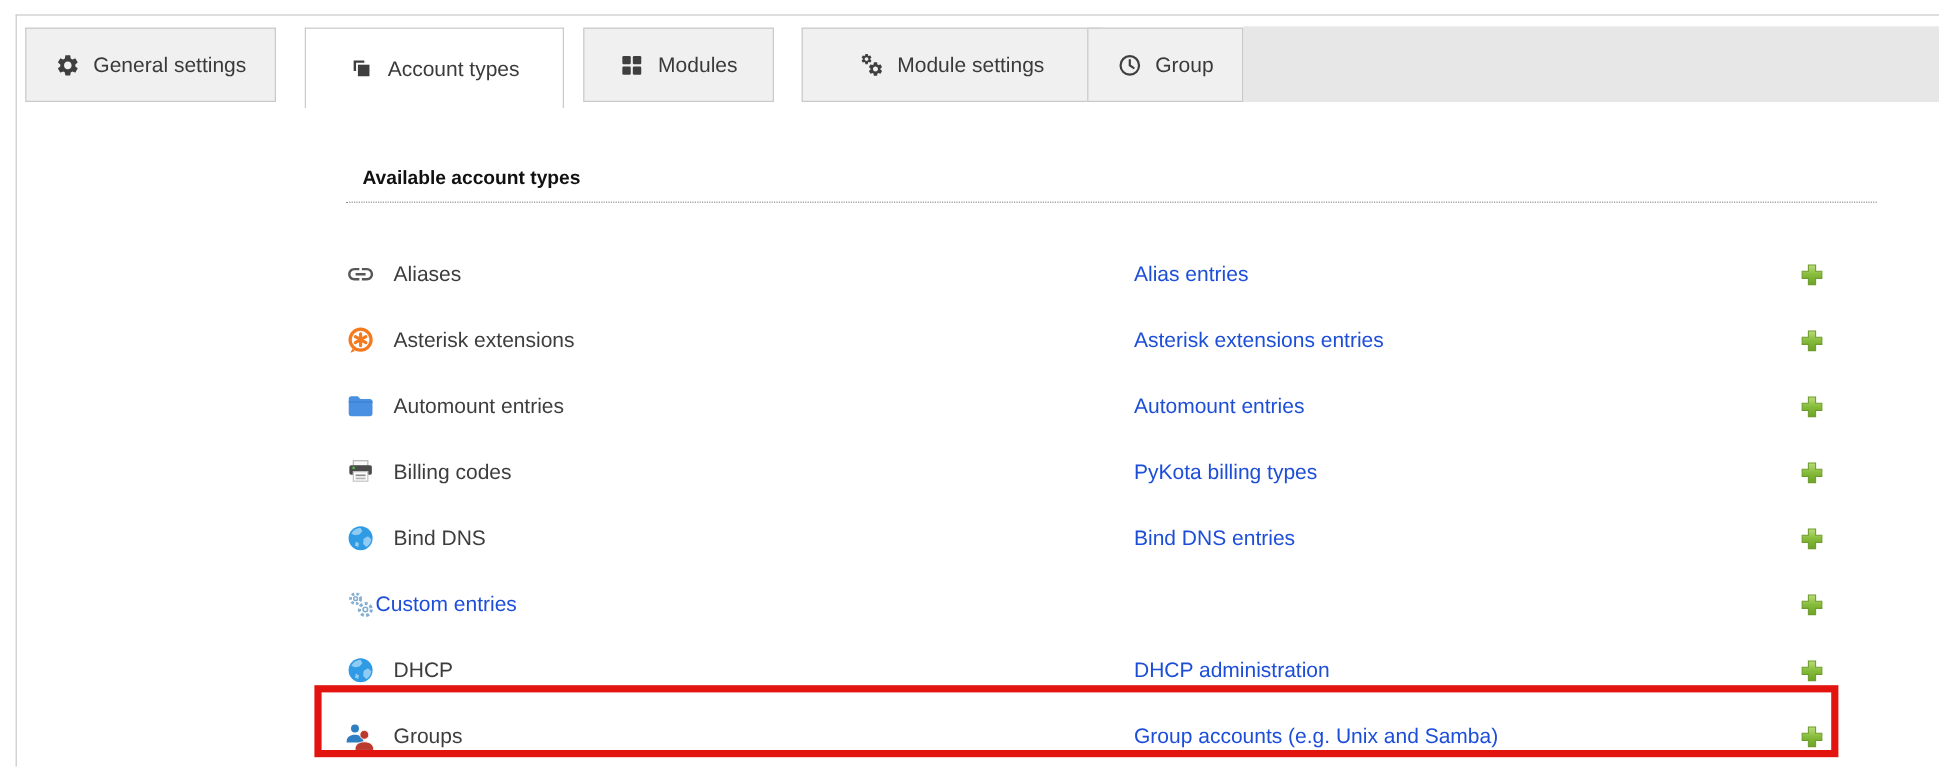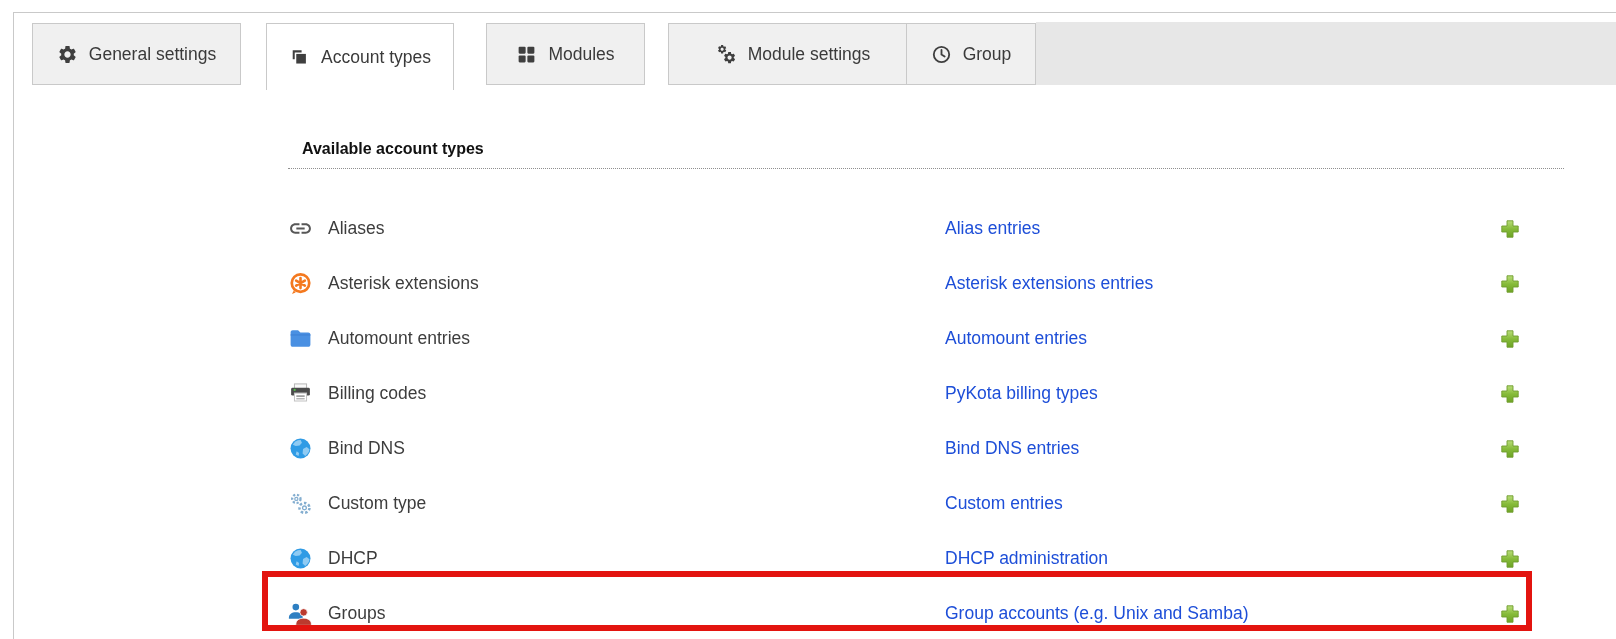--- a/index.html
+++ b/index.html
@@ -14,22 +14,22 @@
   }
   
   .tabfiller{position:absolute;left:1022px;right:0;top:9px;height:63px;background:#e7e7e7;}
   .tab{
     position:absolute;top:10px;height:62px;box-sizing:border-box;
     background:#f0f0f0;border:1px solid #c9c9c9;
     display:flex;align-items:center;justify-content:center;gap:11px;
     font-size:17.5px;color:#3a3a3a;cursor:pointer;white-space:nowrap;z-index:2;
   }
   .tab.active{background:#ffffff;height:67px;border-bottom:none;z-index:3;}
-  .t0{left:18px;width:209px}
-  .t1{left:252px;width:188px}
+  .t0{left:7px;width:209px}
+  .t1{left:240px;width:216px}
   .t2{left:472px;width:159px}
   .t3{left:654px;width:250px}
   .t4{left:892px;width:130px}
   .ticon{width:21px;height:21px;flex:none;display:block}
   .ticon svg{width:100%;height:100%;display:block}
   
   .heading{
     position:absolute;left:288px;top:140px;width:1276px;
     border-bottom:1px dotted #8f8f8f;padding-bottom:10px;
     font-size:16px;font-weight:bold;color:#111;
@@ -219,21 +219,20 @@
 
   <div class="row">
     <span class="ricon">
       <svg viewBox="0 0 24 24" fill="none" stroke="#84aed0">
         <circle cx="8" cy="7.6" r="4" stroke-width="2.2" stroke-dasharray="2.1 1.7"></circle>
         <circle cx="8" cy="7.6" r="1.5" stroke-width="1.2"></circle>
         <circle cx="15.8" cy="16.2" r="4.8" stroke-width="2.4" stroke-dasharray="2.4 1.9"></circle>
         <circle cx="15.8" cy="16.2" r="1.8" stroke-width="1.3"></circle>
       </svg>
     </span>
-    <span class="rname">Custom type</span>
     <span class="rdesc">Custom entries</span>
     <button class="addbtn">
       <svg viewBox="0 0 20 20">
           <path d="M7 1.8h6v5.2h5.2v6H13v5.2H7V13H1.8V7H7z" fill="url(#gradplus)" stroke="#6f9c2d" stroke-width="0.9"></path>
         </svg>
     </button>
   </div>
 
   <div class="row">
     <span class="ricon">

